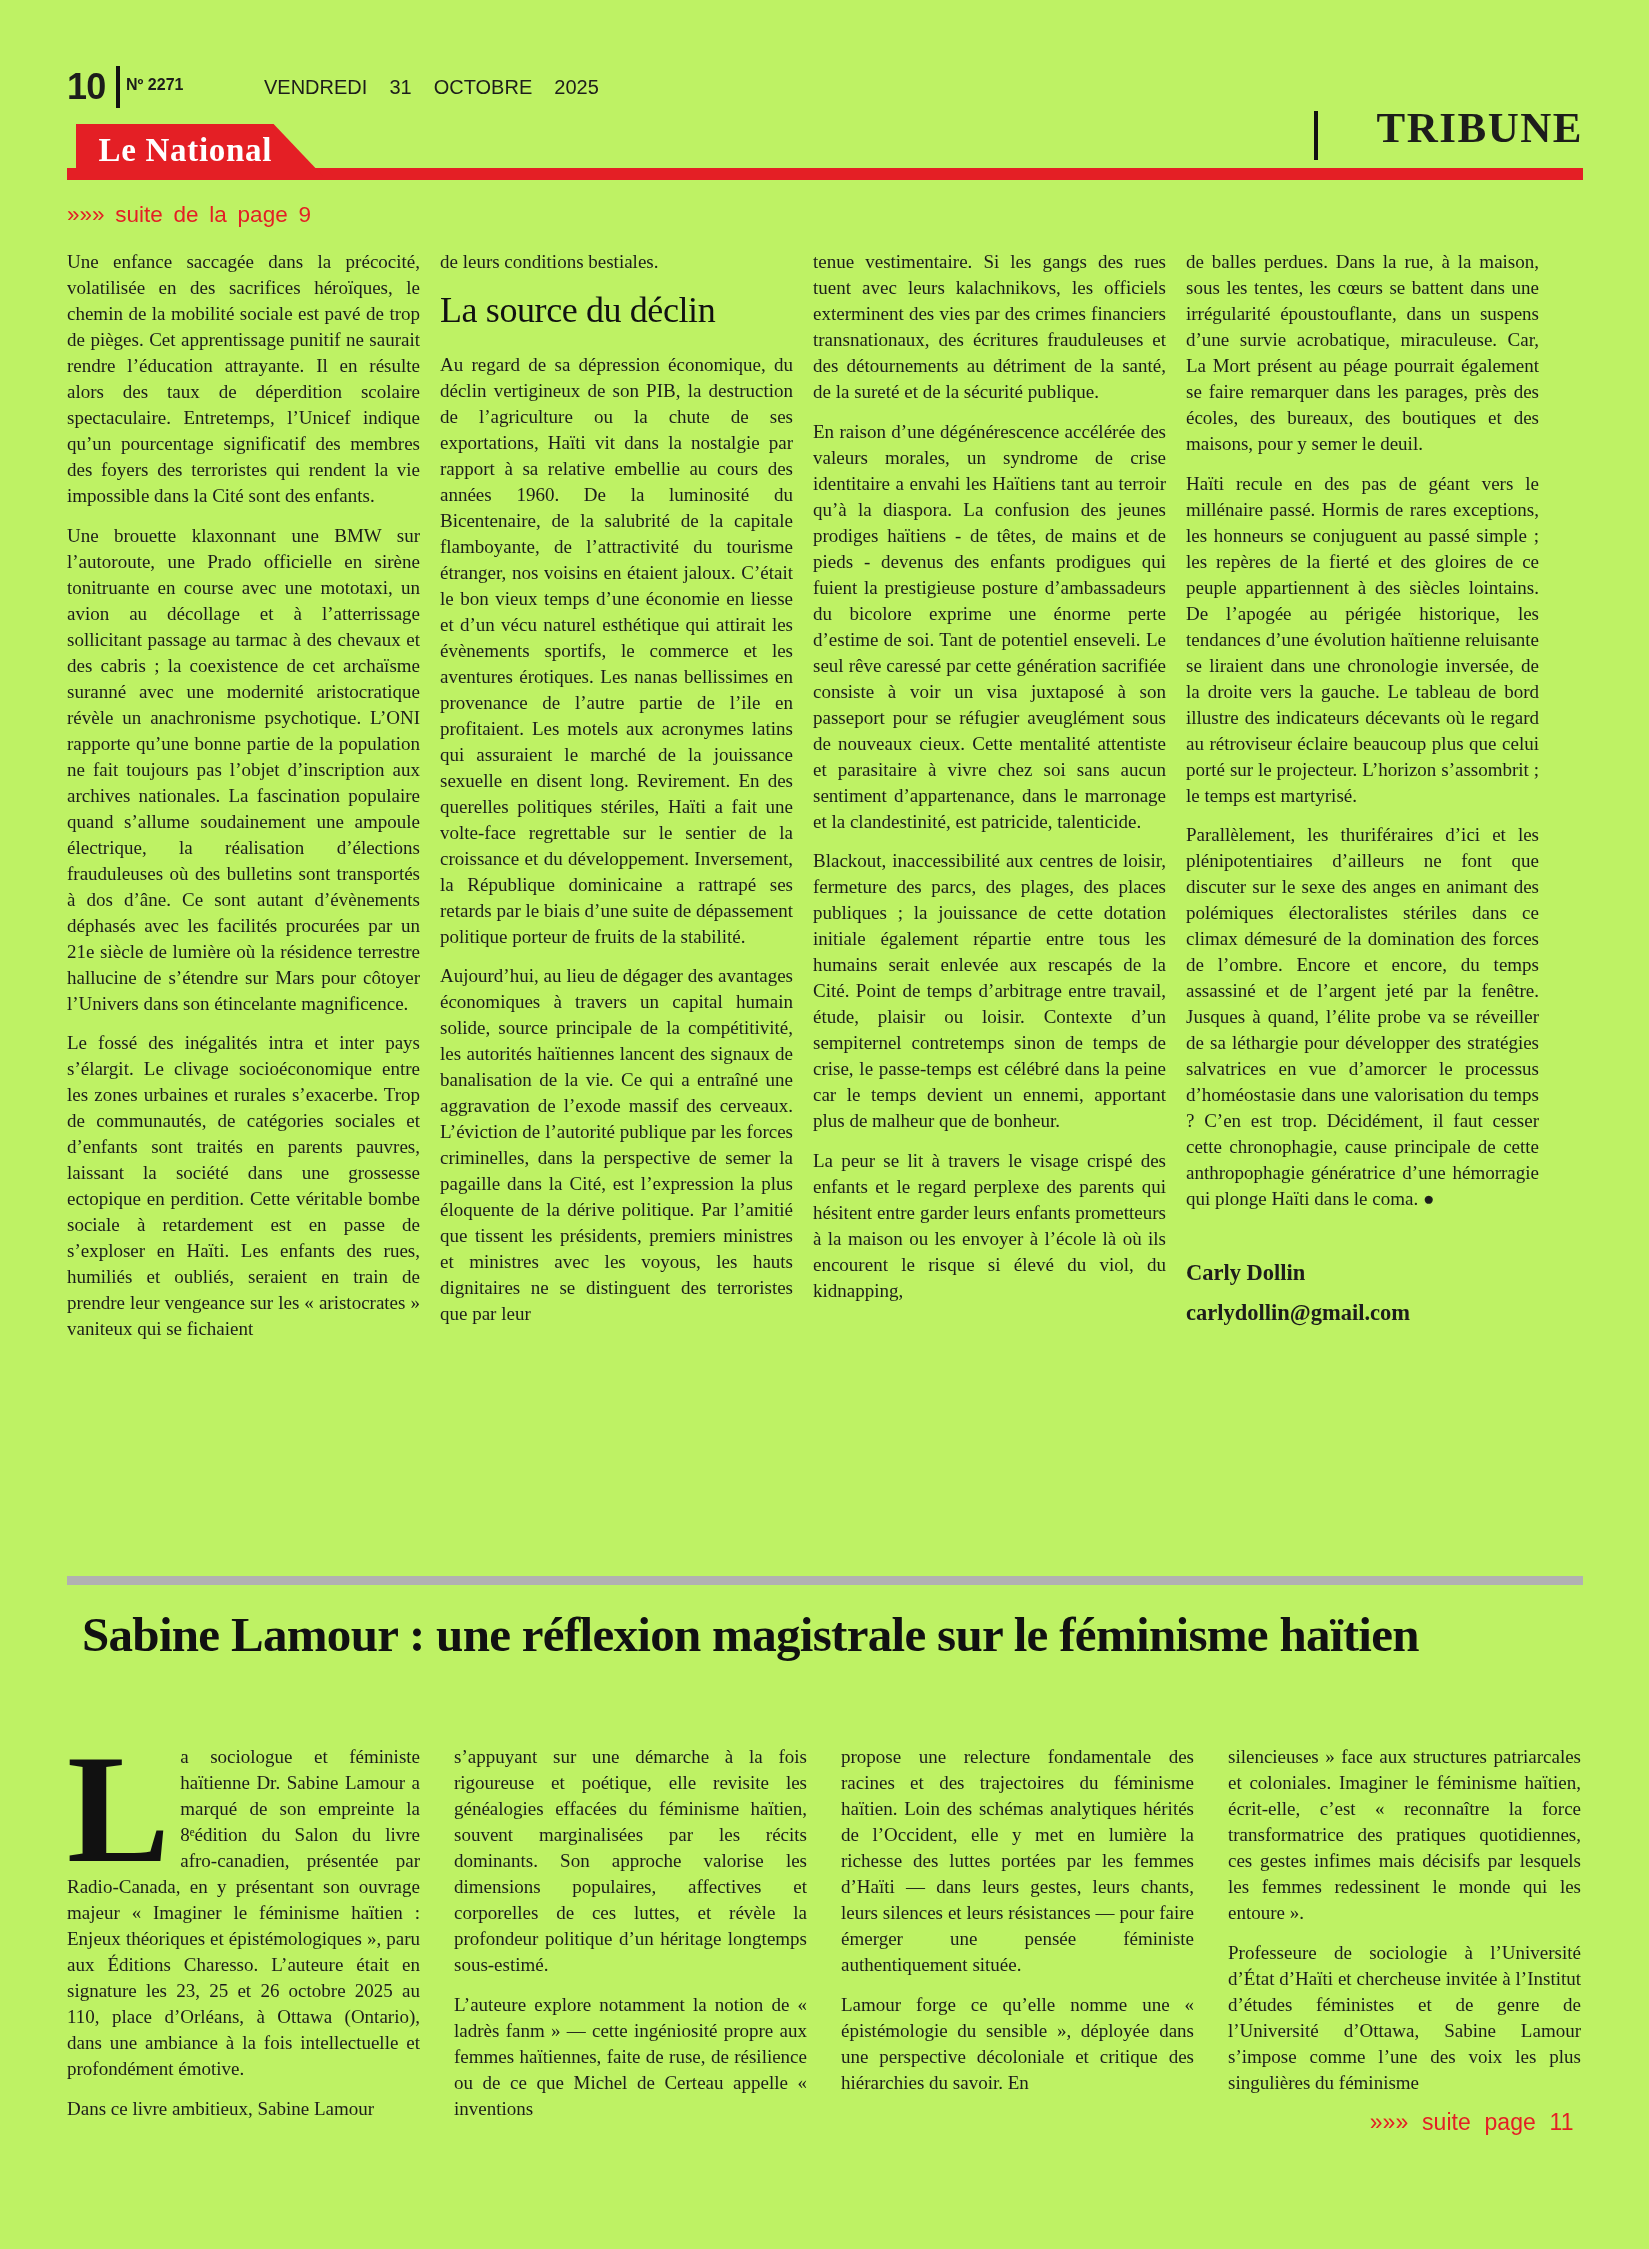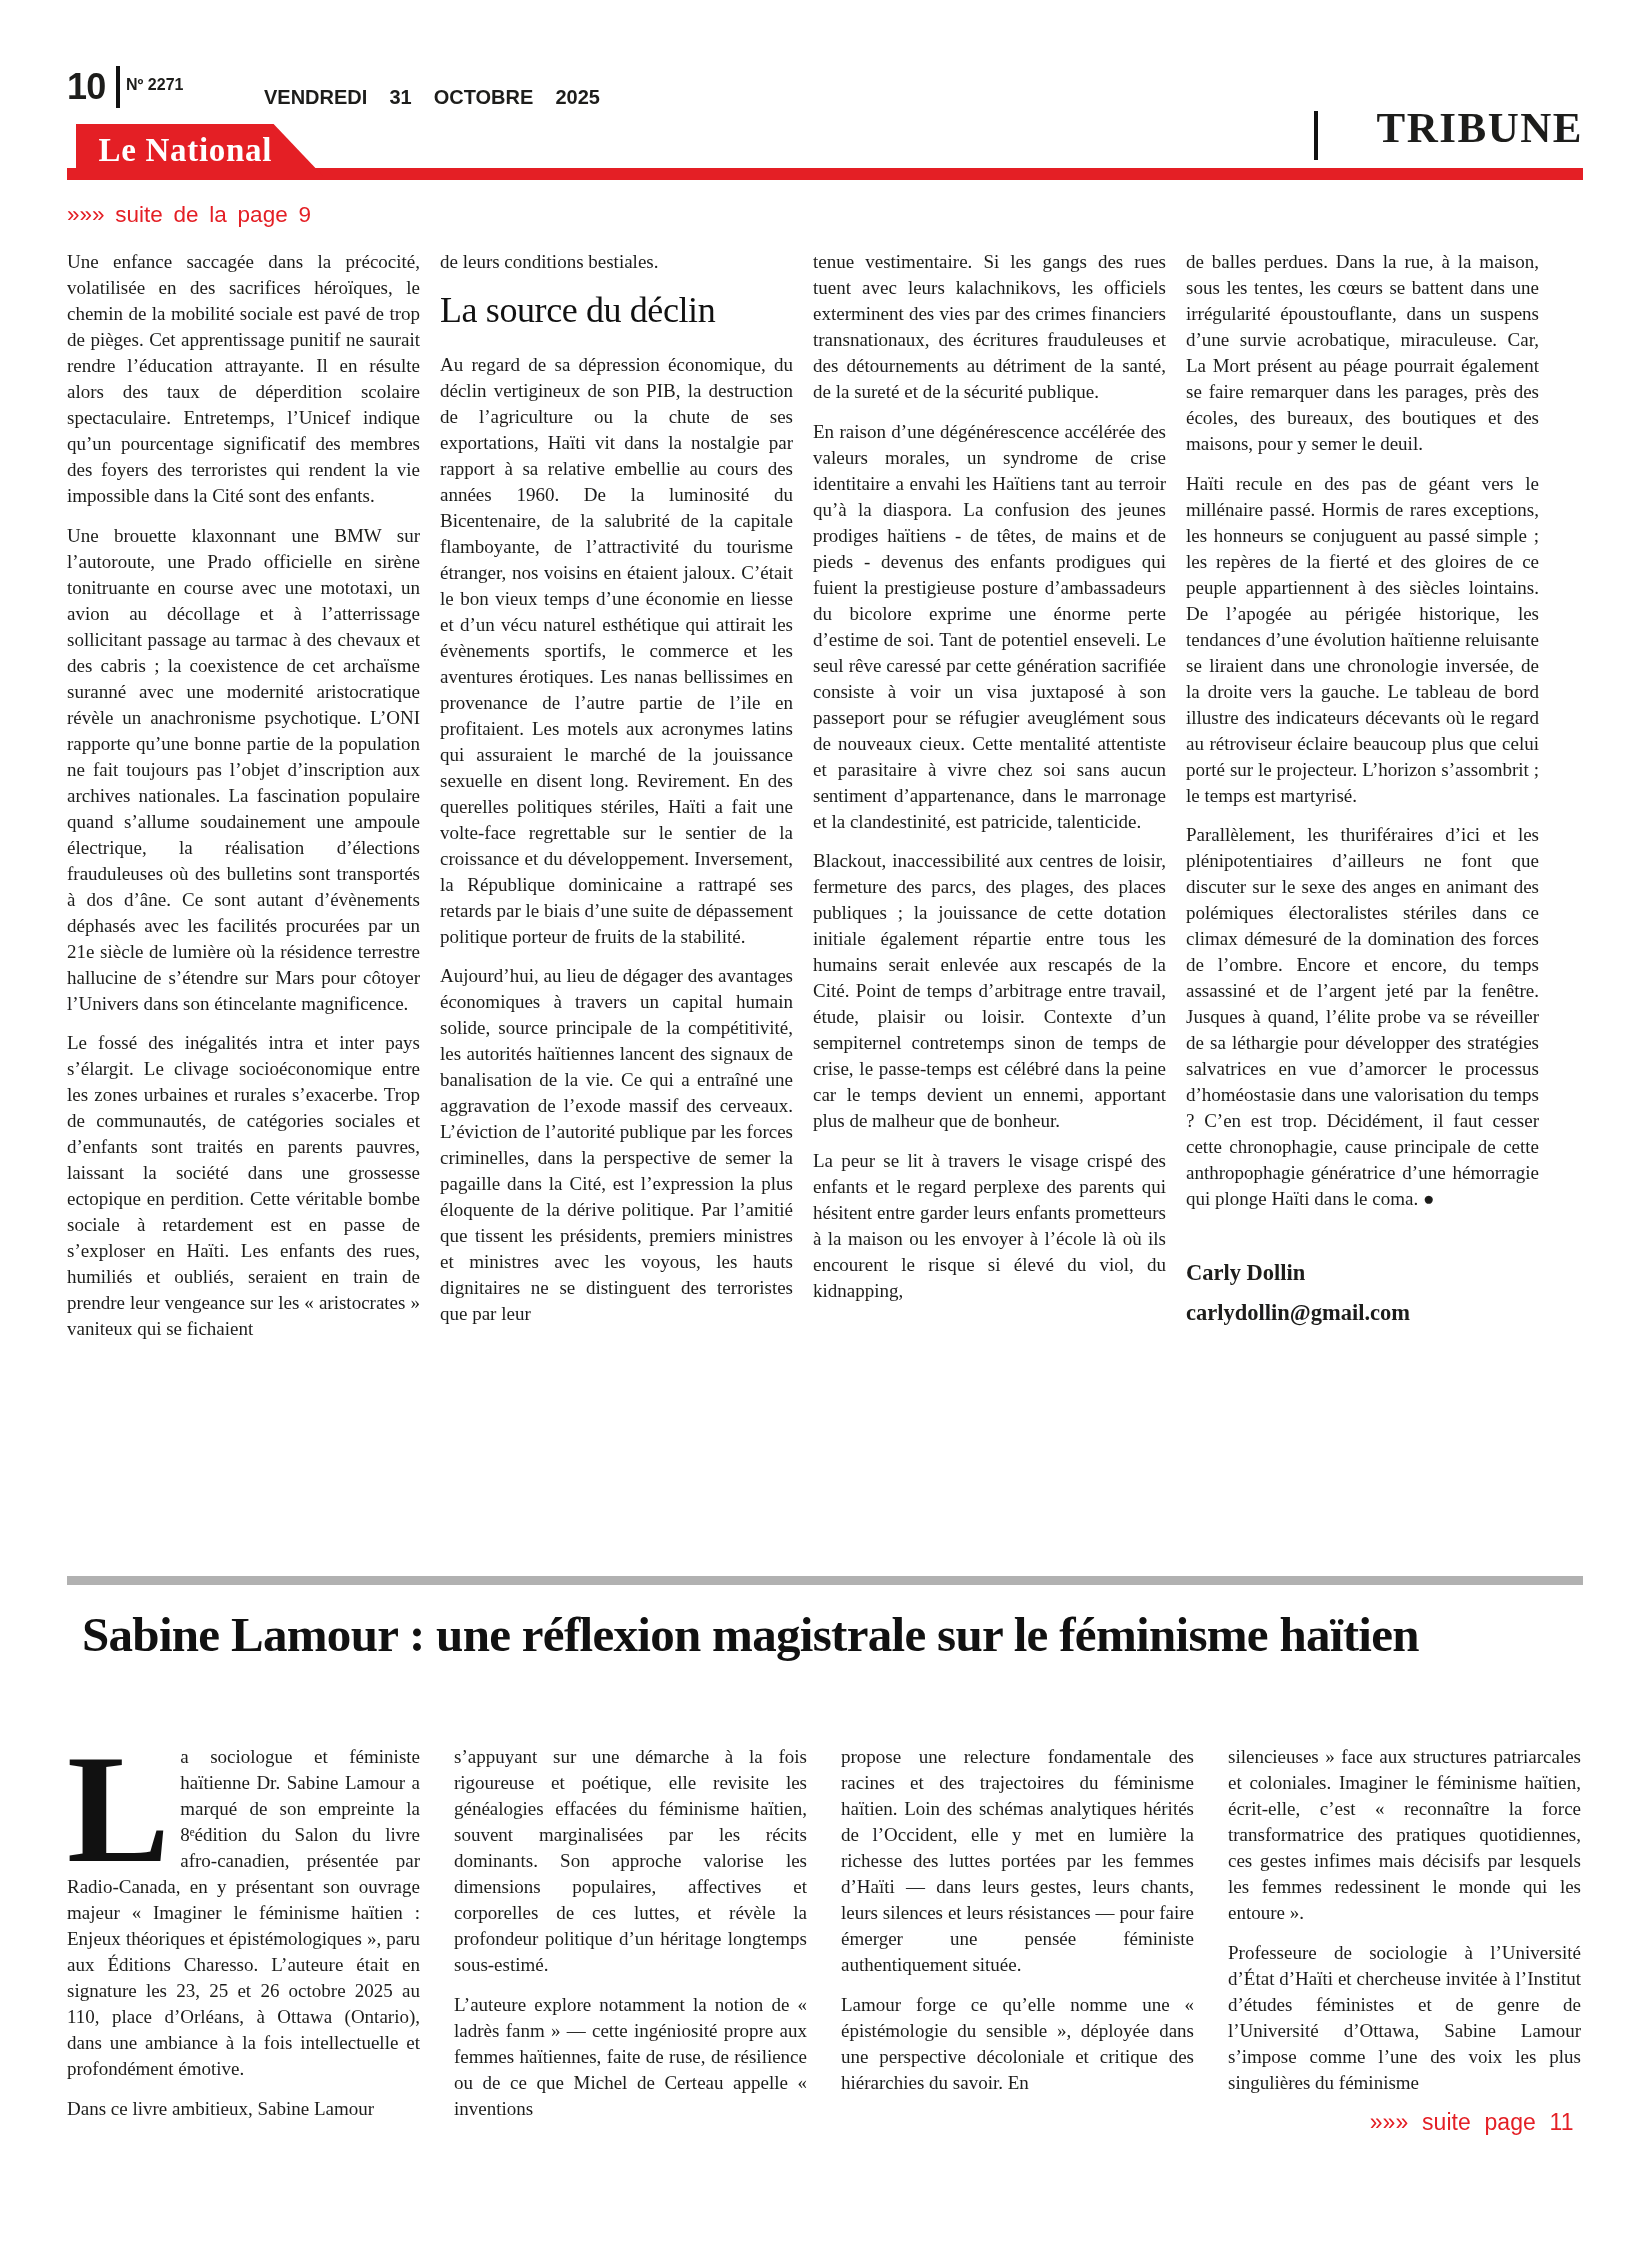--- a/index.html
+++ b/index.html
@@ -1,29 +1,29 @@
 <!DOCTYPE html>
 <html style="font-size:12px"><head>
 <meta charset="utf-8">
 <style>
   html,body { margin:0; padding:0; background:#e9e9e9; }
   .page {
     position:relative; width:1650px; height:2250px; margin:0 auto;
-    background:#ffffff; color:#1d1d1b; overflow:hidden;
+    background:#bef264; color:#1d1d1b; overflow:hidden;
     font-family:"Liberation Serif", serif;
   }
   
   .pagenum-wrap { position:absolute; left:67px; top:66px; display:flex; align-items:flex-start;
     font-family:"Liberation Sans", sans-serif; }
   .pagenum { font-size:36px; font-weight:bold; letter-spacing:-0.7px; }
   .pagenum-bar { width:3.7px; height:42px; background:#111; margin-left:10.5px; }
   .issue { position:absolute; left:126px; top:76px; font-family:"Liberation Sans", sans-serif;
     font-size:16px; font-weight:bold; }
   .date { position:absolute; left:264px; top:76px; font-family:"Liberation Sans", sans-serif;
-    font-size:20px; font-weight:bold; word-spacing:16.5px;margin-top:10px; }
+    font-size:20px; font-weight:normal; word-spacing:16.5px; }
   .tribune-divider { position:absolute; left:1314px; top:111px; width:3.7px; height:49px; background:#111; }
   .tribune { position:absolute; right:67px; top:103px; font-size:43px; font-weight:bold;
     letter-spacing:1.5px; color:#1d1d1b; }
   .masthead-bar { position:absolute; left:67px; top:168px; width:1516px; height:12px; background:var(--red); }
   .masthead-box { position:absolute; left:76px; top:124px; width:247px; height:52px; background:var(--red);
     clip-path:polygon(0 0, 80% 0, 100% 100%, 0 100%); z-index:2; display:flex; align-items:center; }
   .masthead-box span { color:#fff; font-size:33px; font-weight:bold; padding-left:22.5px; letter-spacing:0.7px; }
   .suite-top { position:absolute; left:67px; top:202px; color:var(--red); font-size:22.5px;
     font-family:"Liberation Sans", sans-serif; word-spacing:4.5px; }
   

